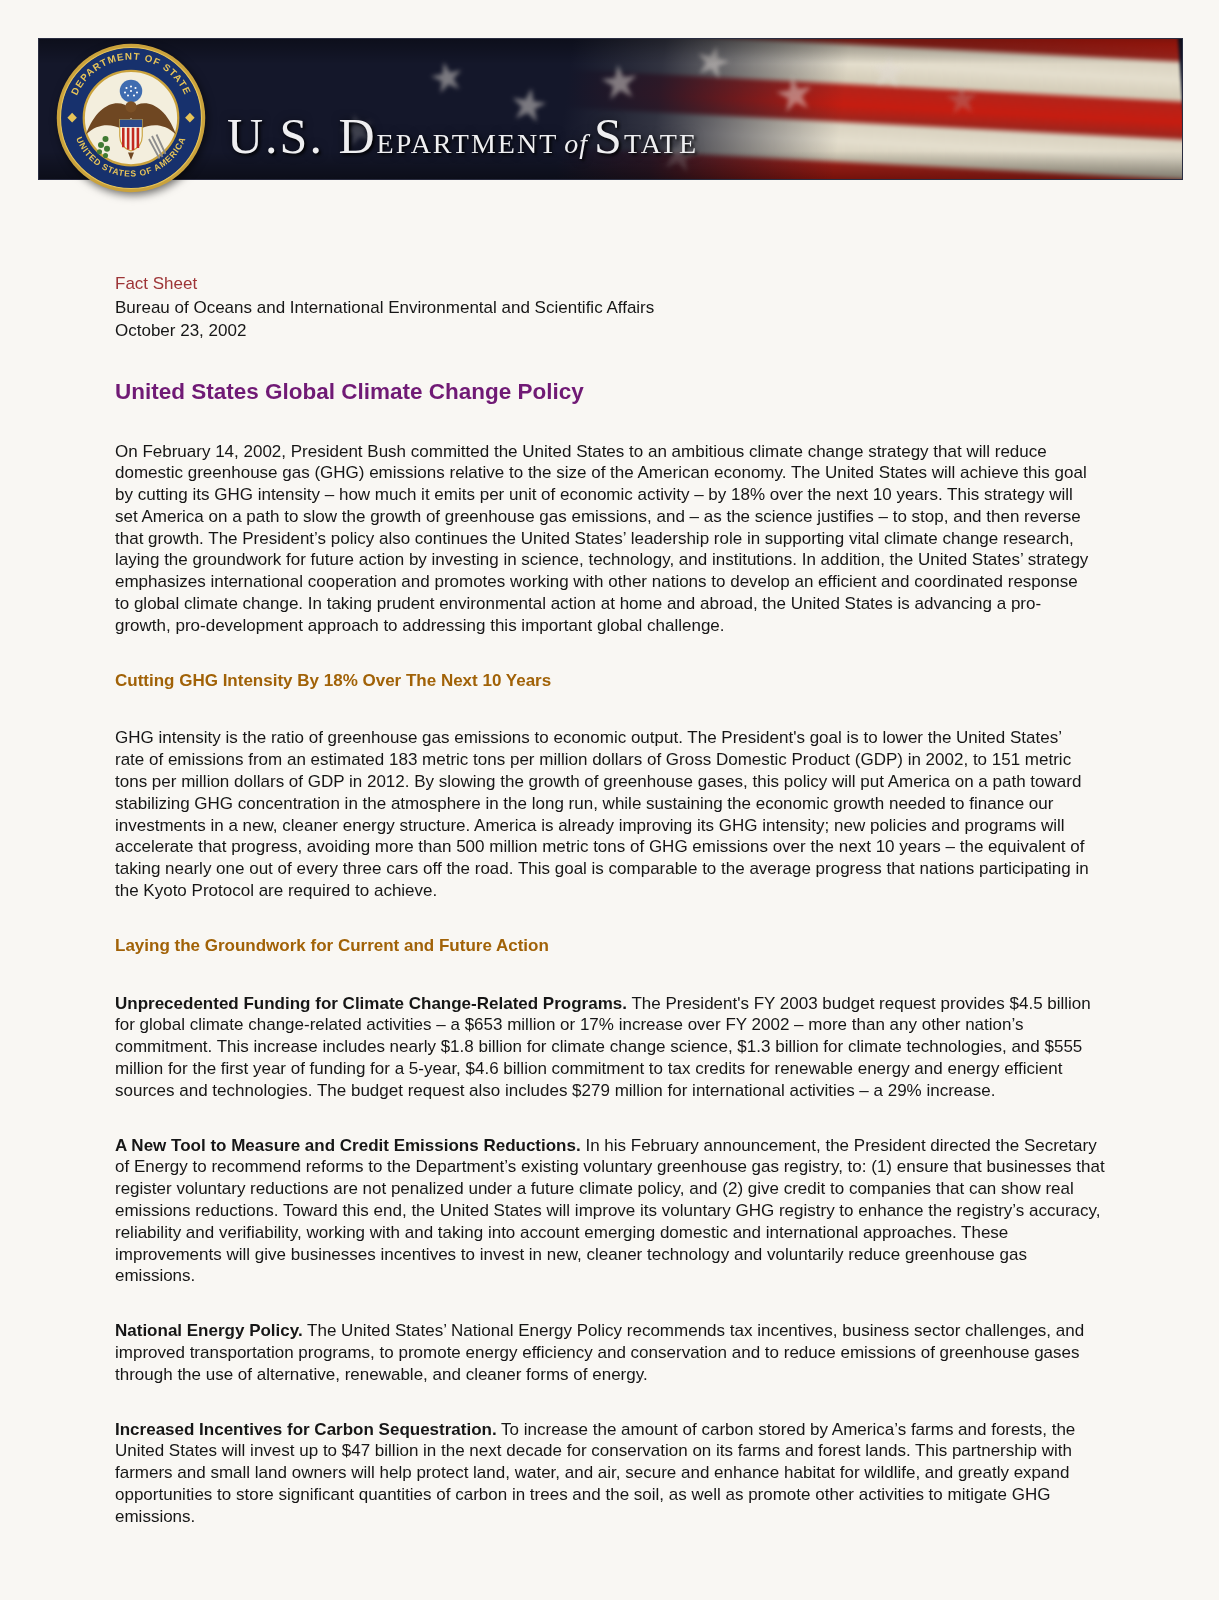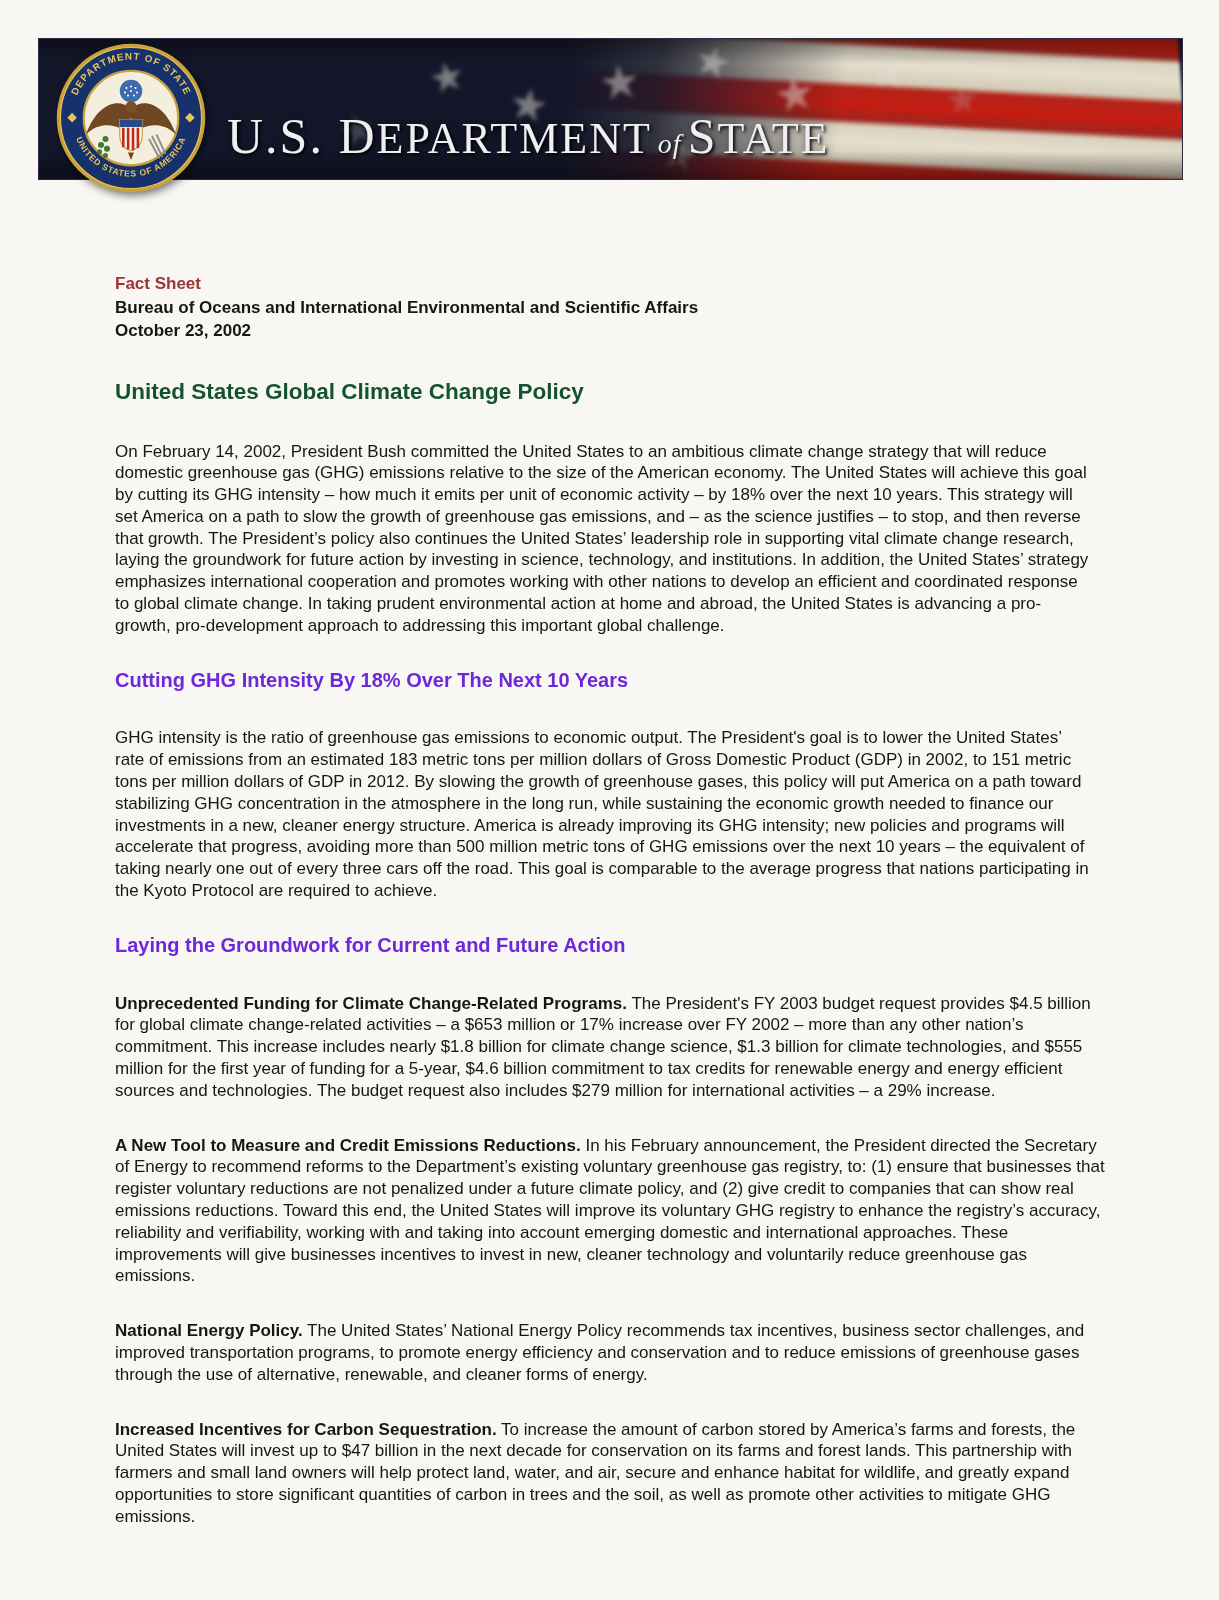--- a/index.html
+++ b/index.html
@@ -43,46 +43,46 @@
   }
   .star.dim{color:rgba(180,178,180,0.28);}
   .banner-title{
     position:absolute;left:188px;bottom:14px;white-space:nowrap;
     font-family:"Liberation Serif","DejaVu Serif",serif;
     color:#efeff1;
     text-shadow:2px 2px 3px rgba(0,0,0,0.85), 0 0 10px rgba(0,0,0,0.5);
     letter-spacing:2px;
   }
   .banner-title .big{font-size:50px;}
-  .banner-title .caps{font-size:44px;}
+  .banner-title .caps{font-size:28px;}
   .banner-title .of{font-size:28px;font-style:italic;letter-spacing:1px;padding:0 6px;}
   
   .seal{
     position:absolute;left:17px;top:4px;width:150px;height:150px;
     filter:drop-shadow(2px 3px 4px rgba(0,0,0,0.55));
   }
   .seal-arc-text{
     font-family:"Liberation Sans",sans-serif;font-size:13px;font-weight:bold;
     fill:#e7c458;letter-spacing:1.5px;
   }
   .seal-arc-text.bottom{font-size:11.5px;letter-spacing:1px;}
 
   
   .doc{
     position:absolute;left:115px;top:272px;width:992px;
     font-size:17px;line-height:21.8px;
   }
-  .meta{font-size:17px;line-height:23.5px;margin:0 0 36px 0;font-weight:bold;}
+  .meta{font-size:17px;line-height:23.5px;margin:0 0 36px 0;}
   .meta .fact-sheet{color:#9d3436;}
   h1.doc-title{
-    font-size:22.5px;line-height:26px;font-weight:bold;color:#14532d;
+    font-size:22.5px;line-height:26px;font-weight:bold;color:#701a75;
     margin:0 0 36px 0;
   }
   p.body{margin:0 16px 33px 0;}
-  h2.sub{font-size:20px;font-weight:bold;margin:0 0 36px 0;color:#6d28d9;}
+  h2.sub{font-size:17px;font-weight:bold;margin:0 0 36px 0;color:#a16207;}
   p.item{margin:0 0 33px 0;}
   p.item b{font-weight:bold;margin-top:17px;}
 </style>
 </head>
 <body>
 
 <div class="page">
 
   <header class="banner">
     <div class="banner-clip">

